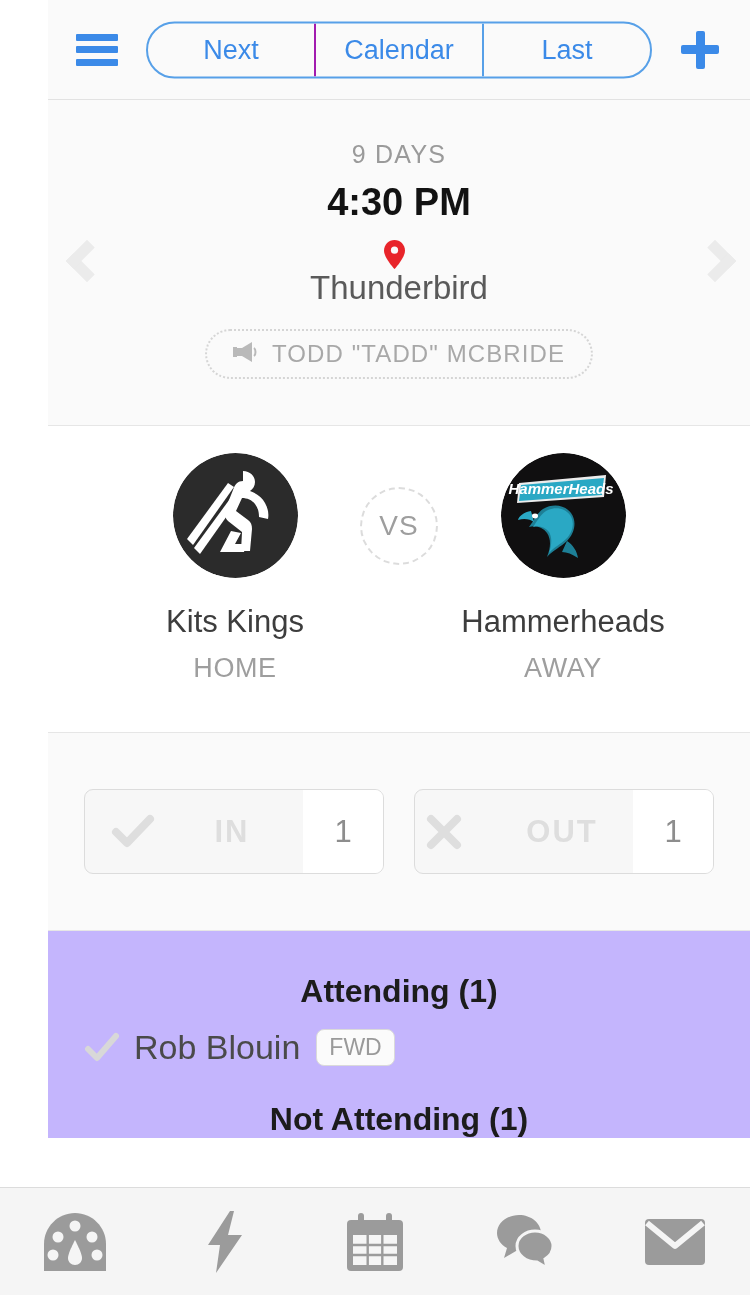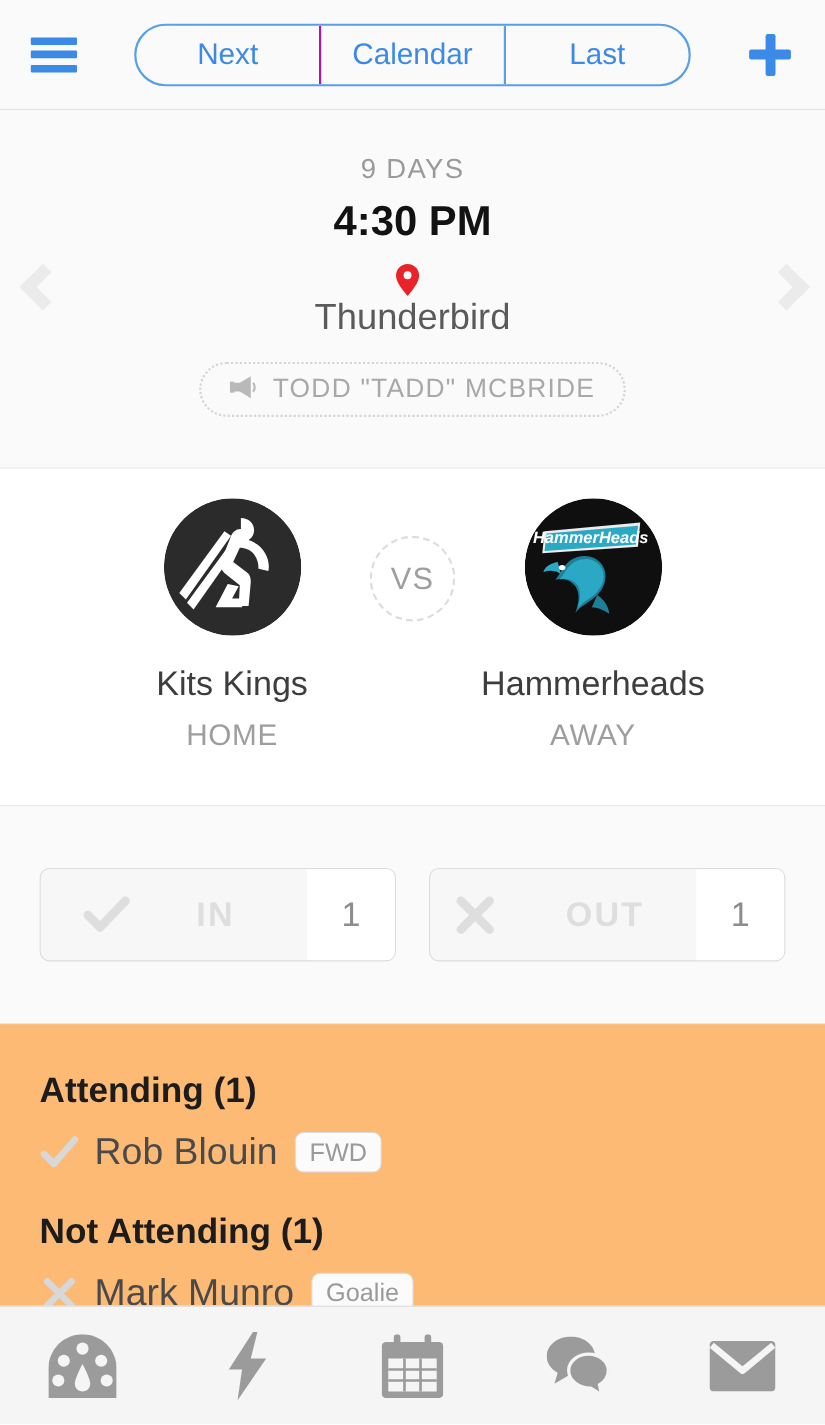--- a/index.html
+++ b/index.html
@@ -2,21 +2,21 @@
 <html><head>
 <meta charset="utf-8">
 <style>
   * { margin:0; padding:0; box-sizing:border-box; }
   html, body {
     width:750px; height:1295px;
     font-family:"Liberation Sans", sans-serif;
     background:#ffffff;
     overflow:hidden;
   }
-  .app { position:relative; width:750px; height:1295px; background:#ffffff; }
+  .app { position:relative; width:750px; height:1295px; background:#ffffff;padding-left:48px; }
 
   
   .topbar {
     height:100px; background:#fafafa;
     border-bottom:1px solid #e2e2e2;
     display:flex; align-items:center; position:relative;
   }
   .hamburger {
     position:absolute; left:28px; top:50%; transform:translateY(-50%);
     width:42px; height:32px; display:flex; flex-direction:column;
@@ -118,21 +118,21 @@
   }
   .io-check { width:44px; height:44px; display:block; }
   .io-label { font-size:31px; color:#dedede; letter-spacing:2px; font-weight:bold; }
   .io-count {
     width:80px; background:#ffffff; display:flex;
     align-items:center; justify-content:center;
     font-size:31px; color:#8d8d8d;
   }
 
   
-  .attendance { background:#fdba74; padding:42px 36px 0 36px; }
+  .attendance { background:#c4b5fd; padding:42px 36px 0 36px;text-align:center; }
   .att-heading { font-size:32px; font-weight:bold; color:#1c1c1c; }
   .att-row { display:flex; align-items:center; margin-top:18px; }
   .att-row + .att-heading { margin-top:34px; }
   .att-mark { width:36px; height:36px; margin-right:14px; flex:0 0 auto; }
   .att-name { font-size:34px; color:#4a4a4a; }
   .att-badge {
     margin-left:16px; border:1px solid #dadada; border-radius:8px;
     padding:4px 12px; font-size:23px; color:#9a9a9a; background:#fbfbfb;
   }
 
@@ -275,29 +275,20 @@
         <svg width="36" height="36" viewBox="0 0 36 36">
           <path d="M4 19 L13 28 L32 6" stroke="#d8d8d8" stroke-width="6" fill="none" stroke-linecap="round" stroke-linejoin="round"></path>
         </svg>
       </span>
       <span class="att-name">Rob Blouin</span>
       <span class="att-badge">FWD</span>
     </div>
 
     <div class="att-heading">Not Attending (1)</div>
 
-    <div class="att-row">
-      <span class="att-mark">
-        <svg width="36" height="36" viewBox="0 0 36 36">
-          <path d="M7 7 L29 29 M29 7 L7 29" stroke="#d8d8d8" stroke-width="6" fill="none" stroke-linecap="round"></path>
-        </svg>
-      </span>
-      <span class="att-name">Mark Munro</span>
-      <span class="att-badge">Goalie</span>
-    </div>
   </div>
 
   <div class="tabbar">
     <div class="tab">
       <span>
         <svg width="62" height="58" viewBox="0 0 62 58">
           <path d="M31 0 C14 0 0 14 0 31 v27 h62 V31 C62 14 48 0 31 0 Z" fill="#9b9b9b"></path>
           <circle cx="31" cy="13" r="5.5" fill="#f5f5f5"></circle>
           <circle cx="14" cy="24" r="5.5" fill="#f5f5f5"></circle>
           <circle cx="48" cy="24" r="5.5" fill="#f5f5f5"></circle>

